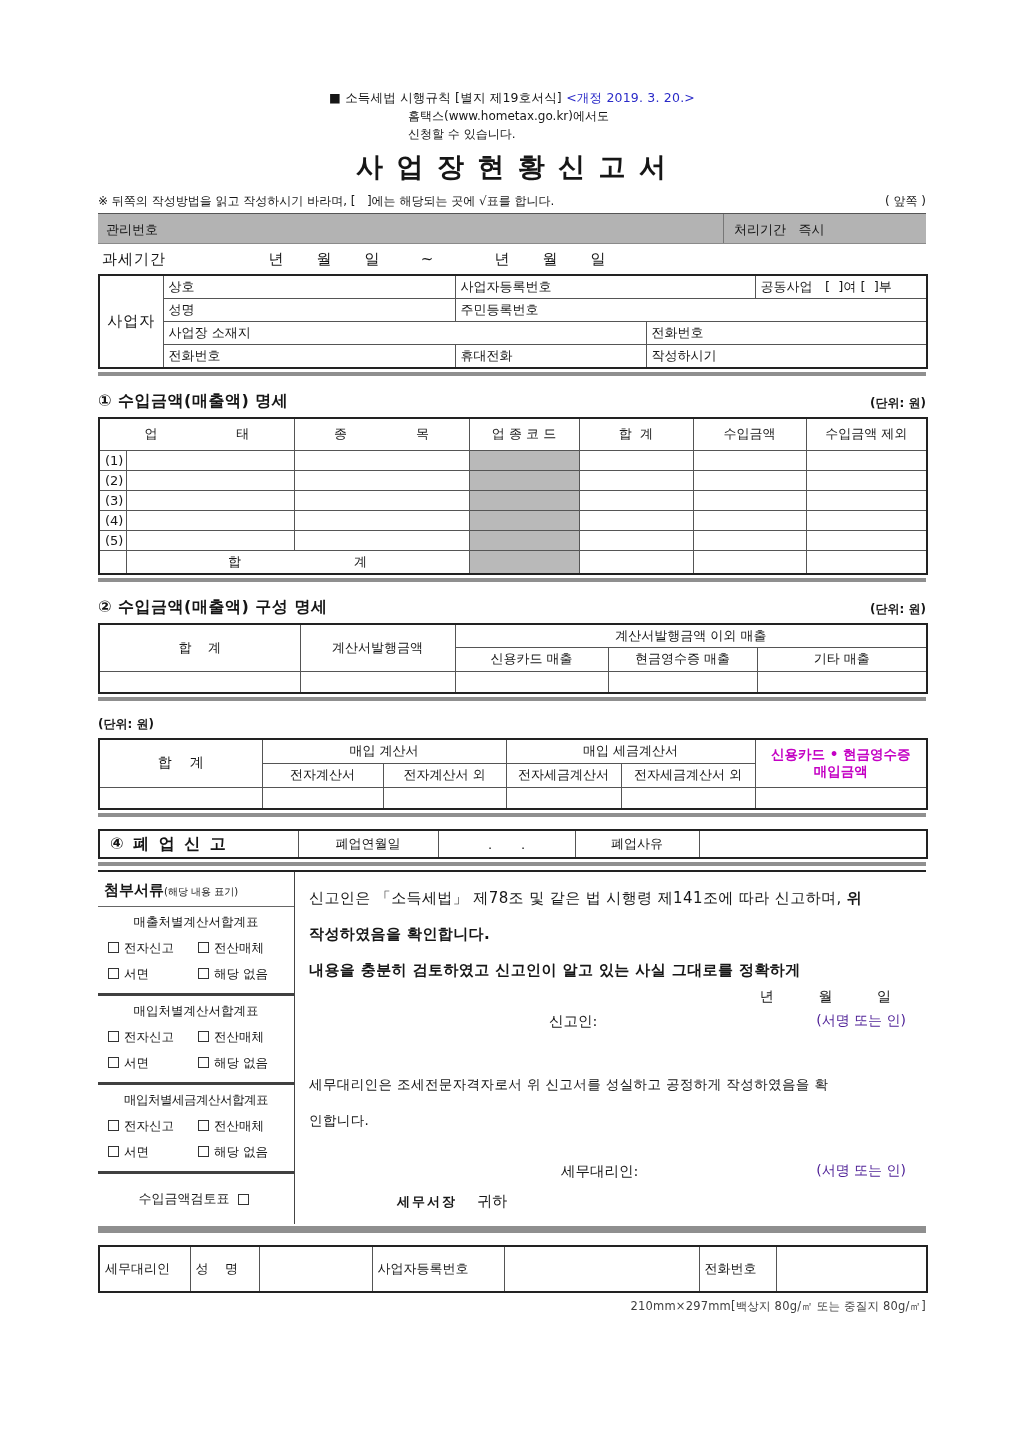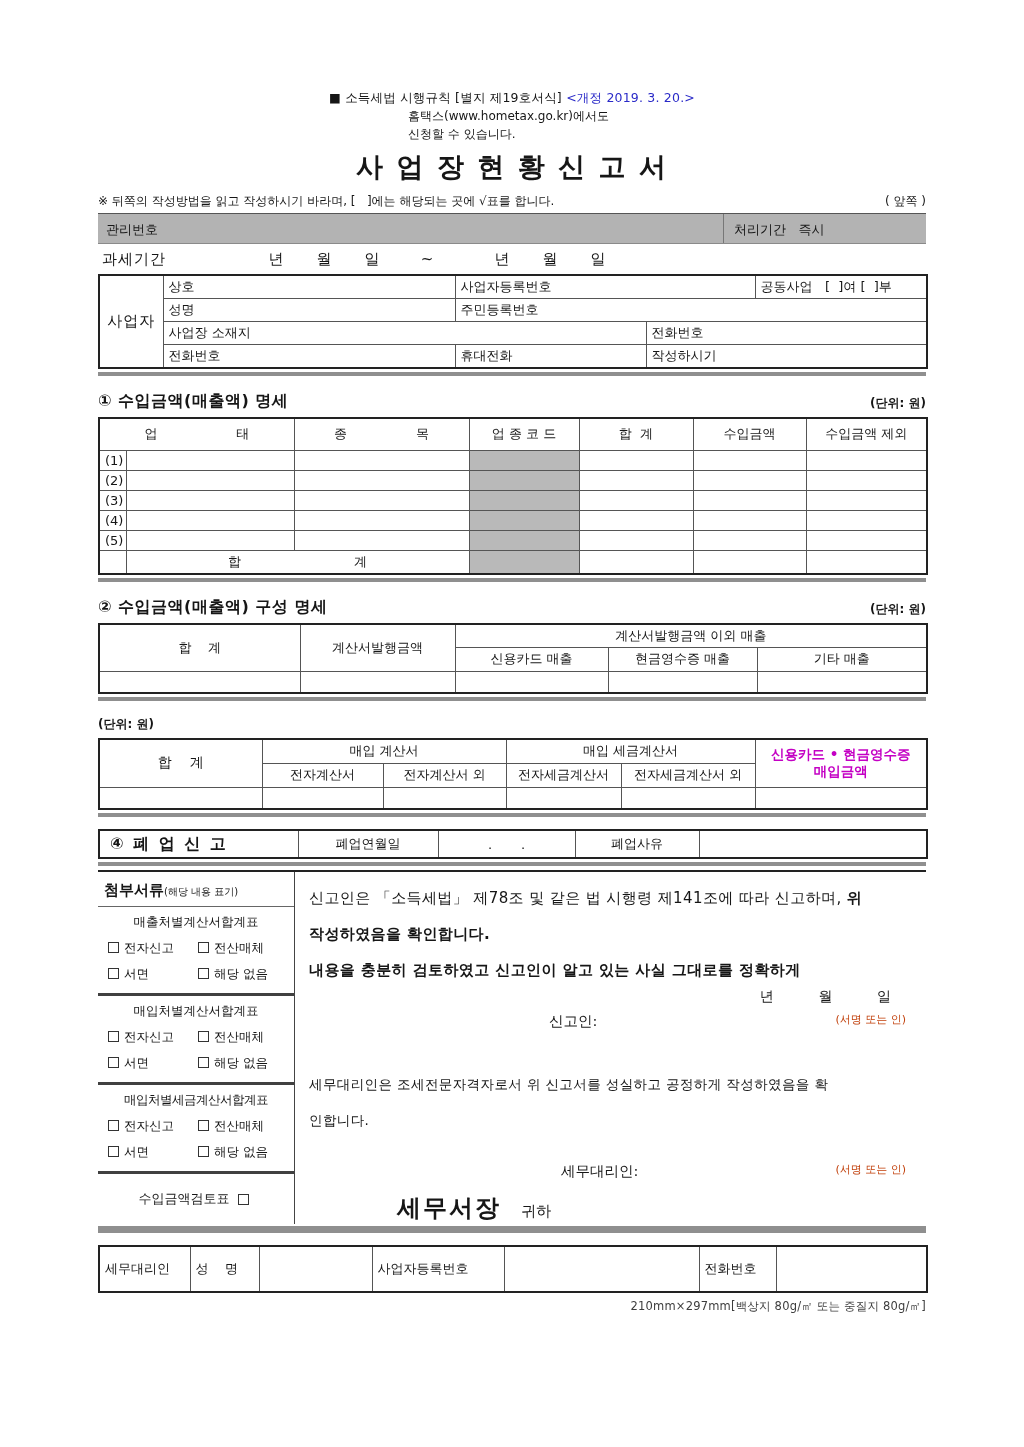--- a/index.html
+++ b/index.html
@@ -71,25 +71,25 @@
   .cb { display:inline-block; width:11px; height:11px; border:1.5px solid #333; margin-right:5px; vertical-align:-1px; background:#fff; }
   .att-review { flex:1; display:flex; align-items:center; justify-content:center; font-size:13px; }
 
   .decl { flex:1; padding:8px 6px 0 14px; position:relative; }
   .decl-line { font-size:15px; line-height:36px; letter-spacing:0.4px; white-space:nowrap; }
   .decl-line b { font-weight:bold; }
   .date-line { text-align:right; font-size:14px; height:24px; padding-right:28px; letter-spacing:1px; }
   .sign-row { position:relative; height:26px; font-size:14.5px; }
   .sign-row .who { position:absolute; left:240px; }
   .sign-row .who2 { position:absolute; left:252px; }
-  .sign-row .note { position:absolute; right:14px; color:#c2410c; font-size:11px; }
+  .sign-row .note { position:absolute; right:14px; color:#4c1d95; font-size:14px; }
   .agent-para { margin-top:28px; font-size:13.5px; line-height:36px; letter-spacing:0.4px; white-space:nowrap; }
   .agent-sign { margin-top:24px; }
   .recipient { margin-top:4px; padding-left:88px; height:32px; }
-  .recipient .big { font-size:24px; font-weight:bold; letter-spacing:2px; }
+  .recipient .big { font-size:13px; font-weight:bold; letter-spacing:2px; }
   .recipient .small { font-size:15px; margin-left:16px; }
 
   .bigbar { height:7px; background:#8f8f8f; margin-top:2px; }
 
   .agt-table { margin-top:12px; }
   .agt-table td { height:46px; }
 
   .footer { text-align:right; font-size:11.5px; color:#3d3d3d; margin-top:6px; letter-spacing:0.2px; }
 </style>
 </head>

